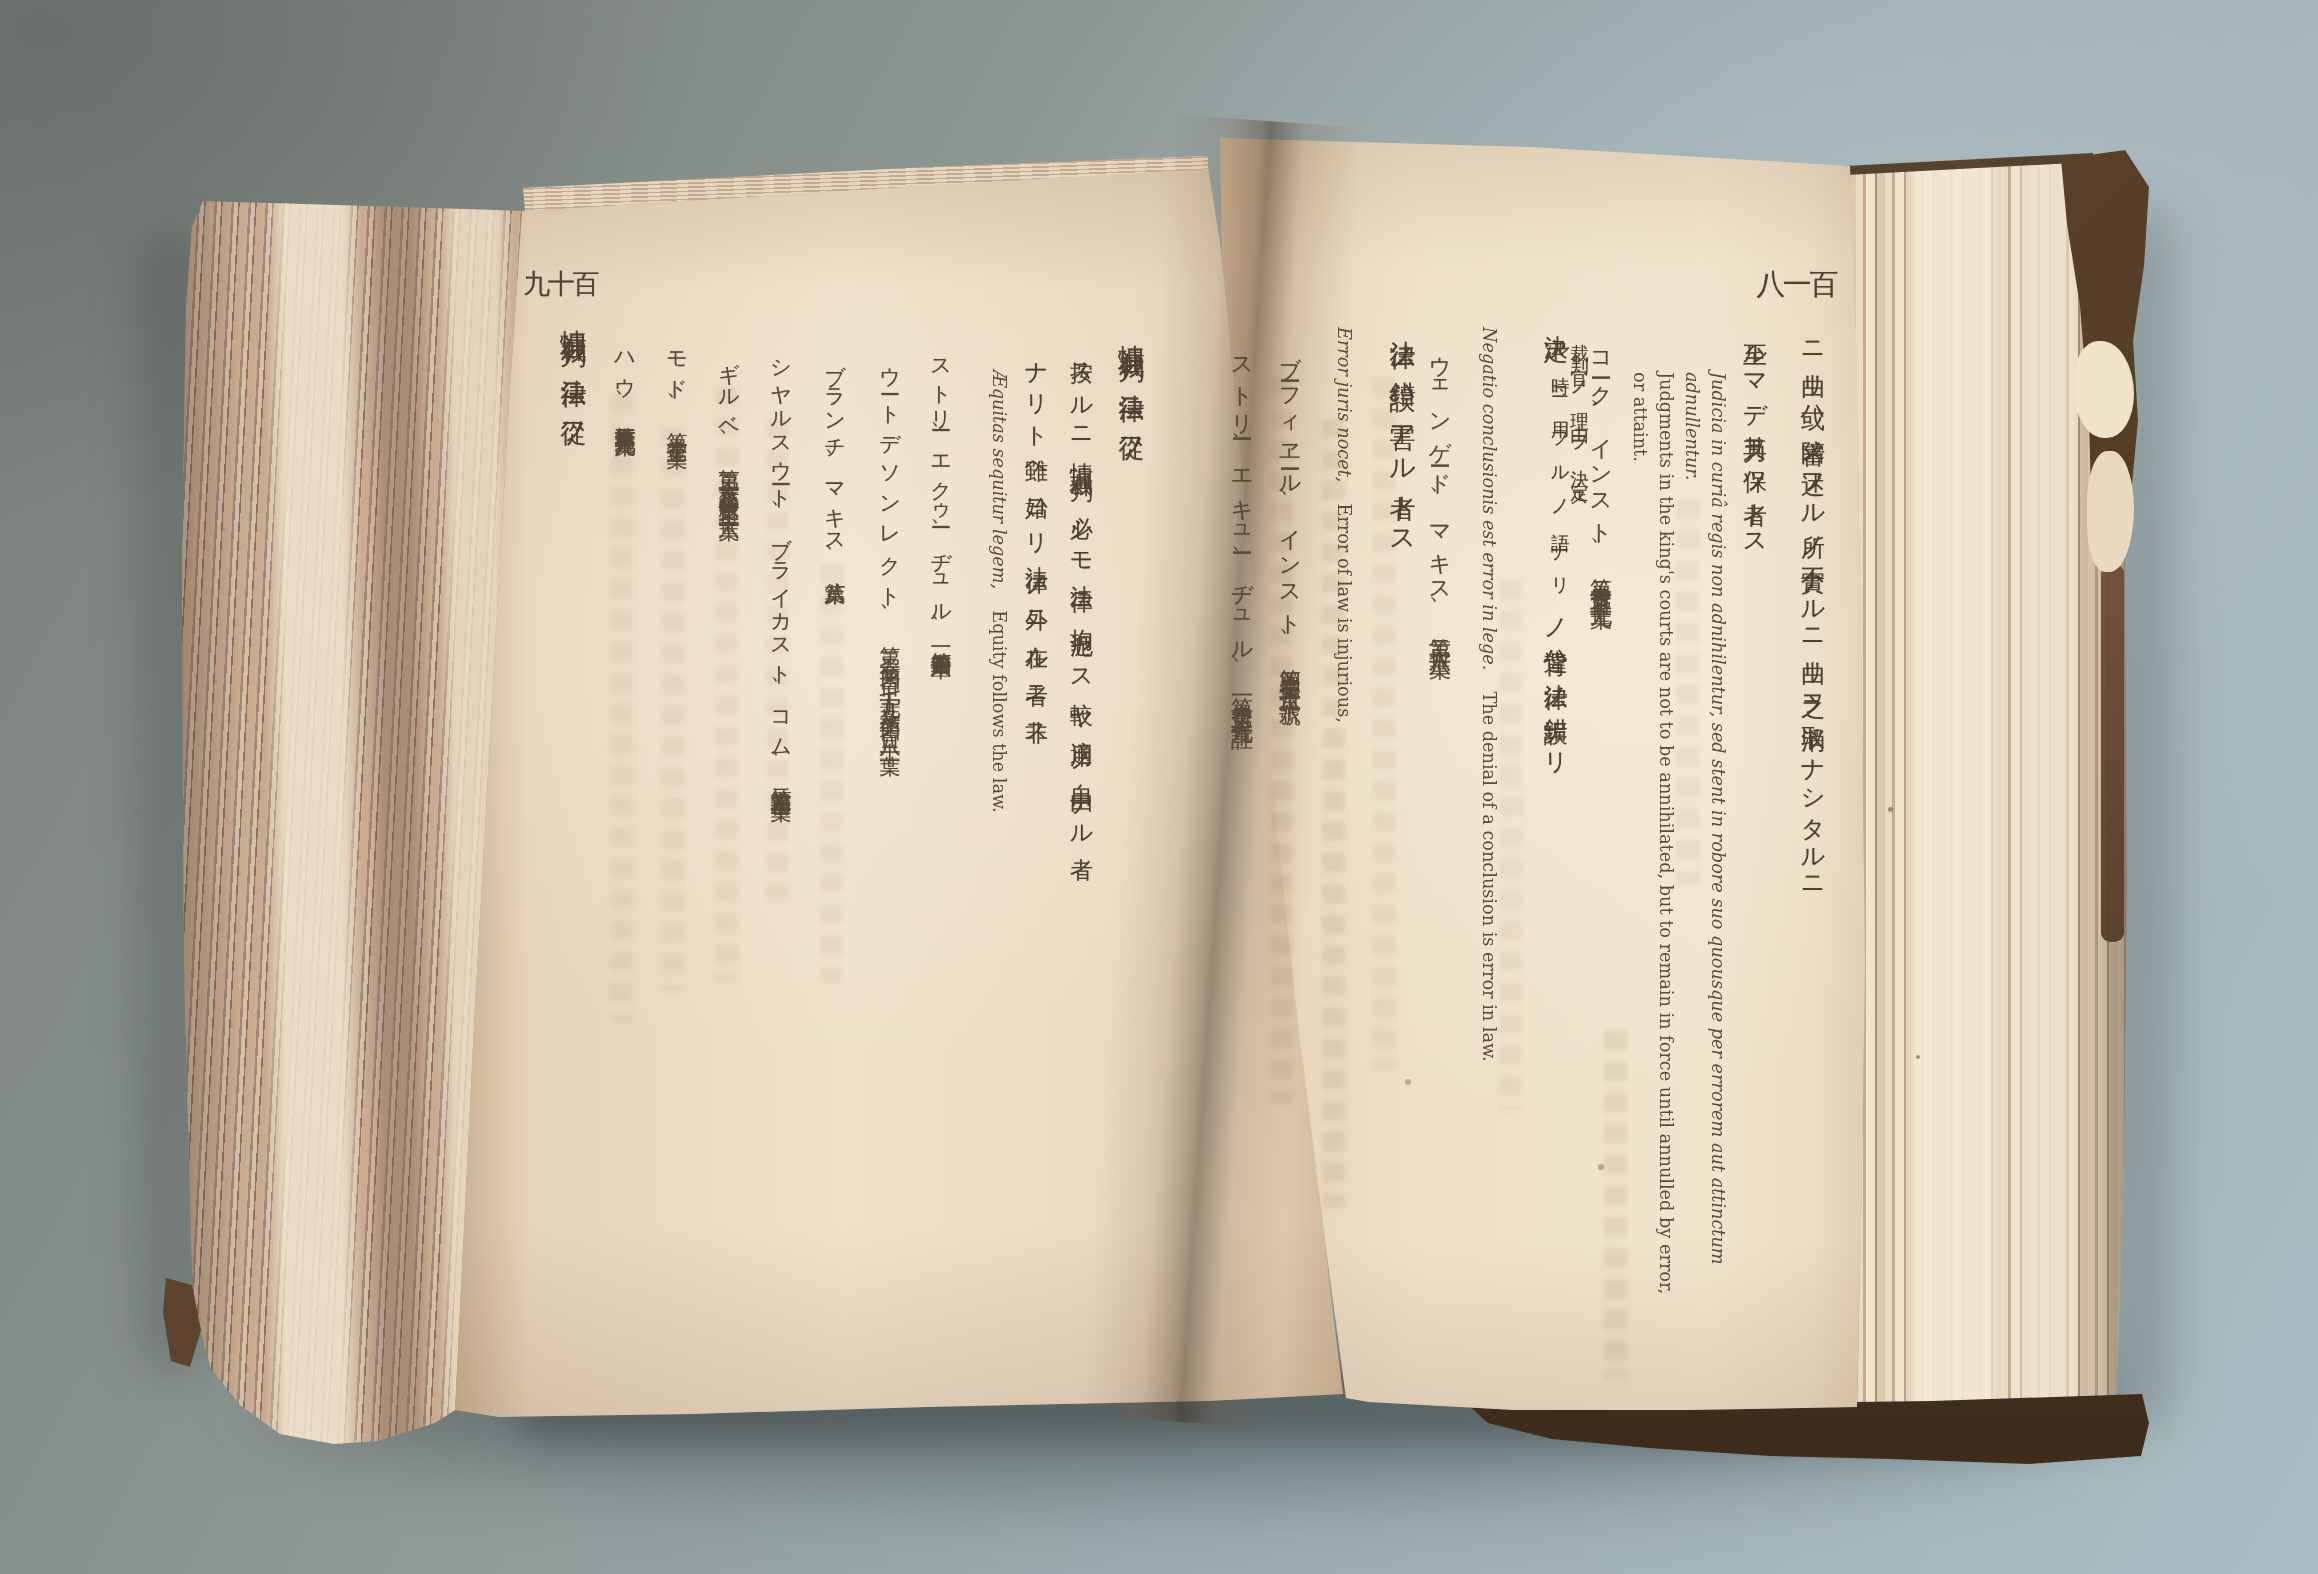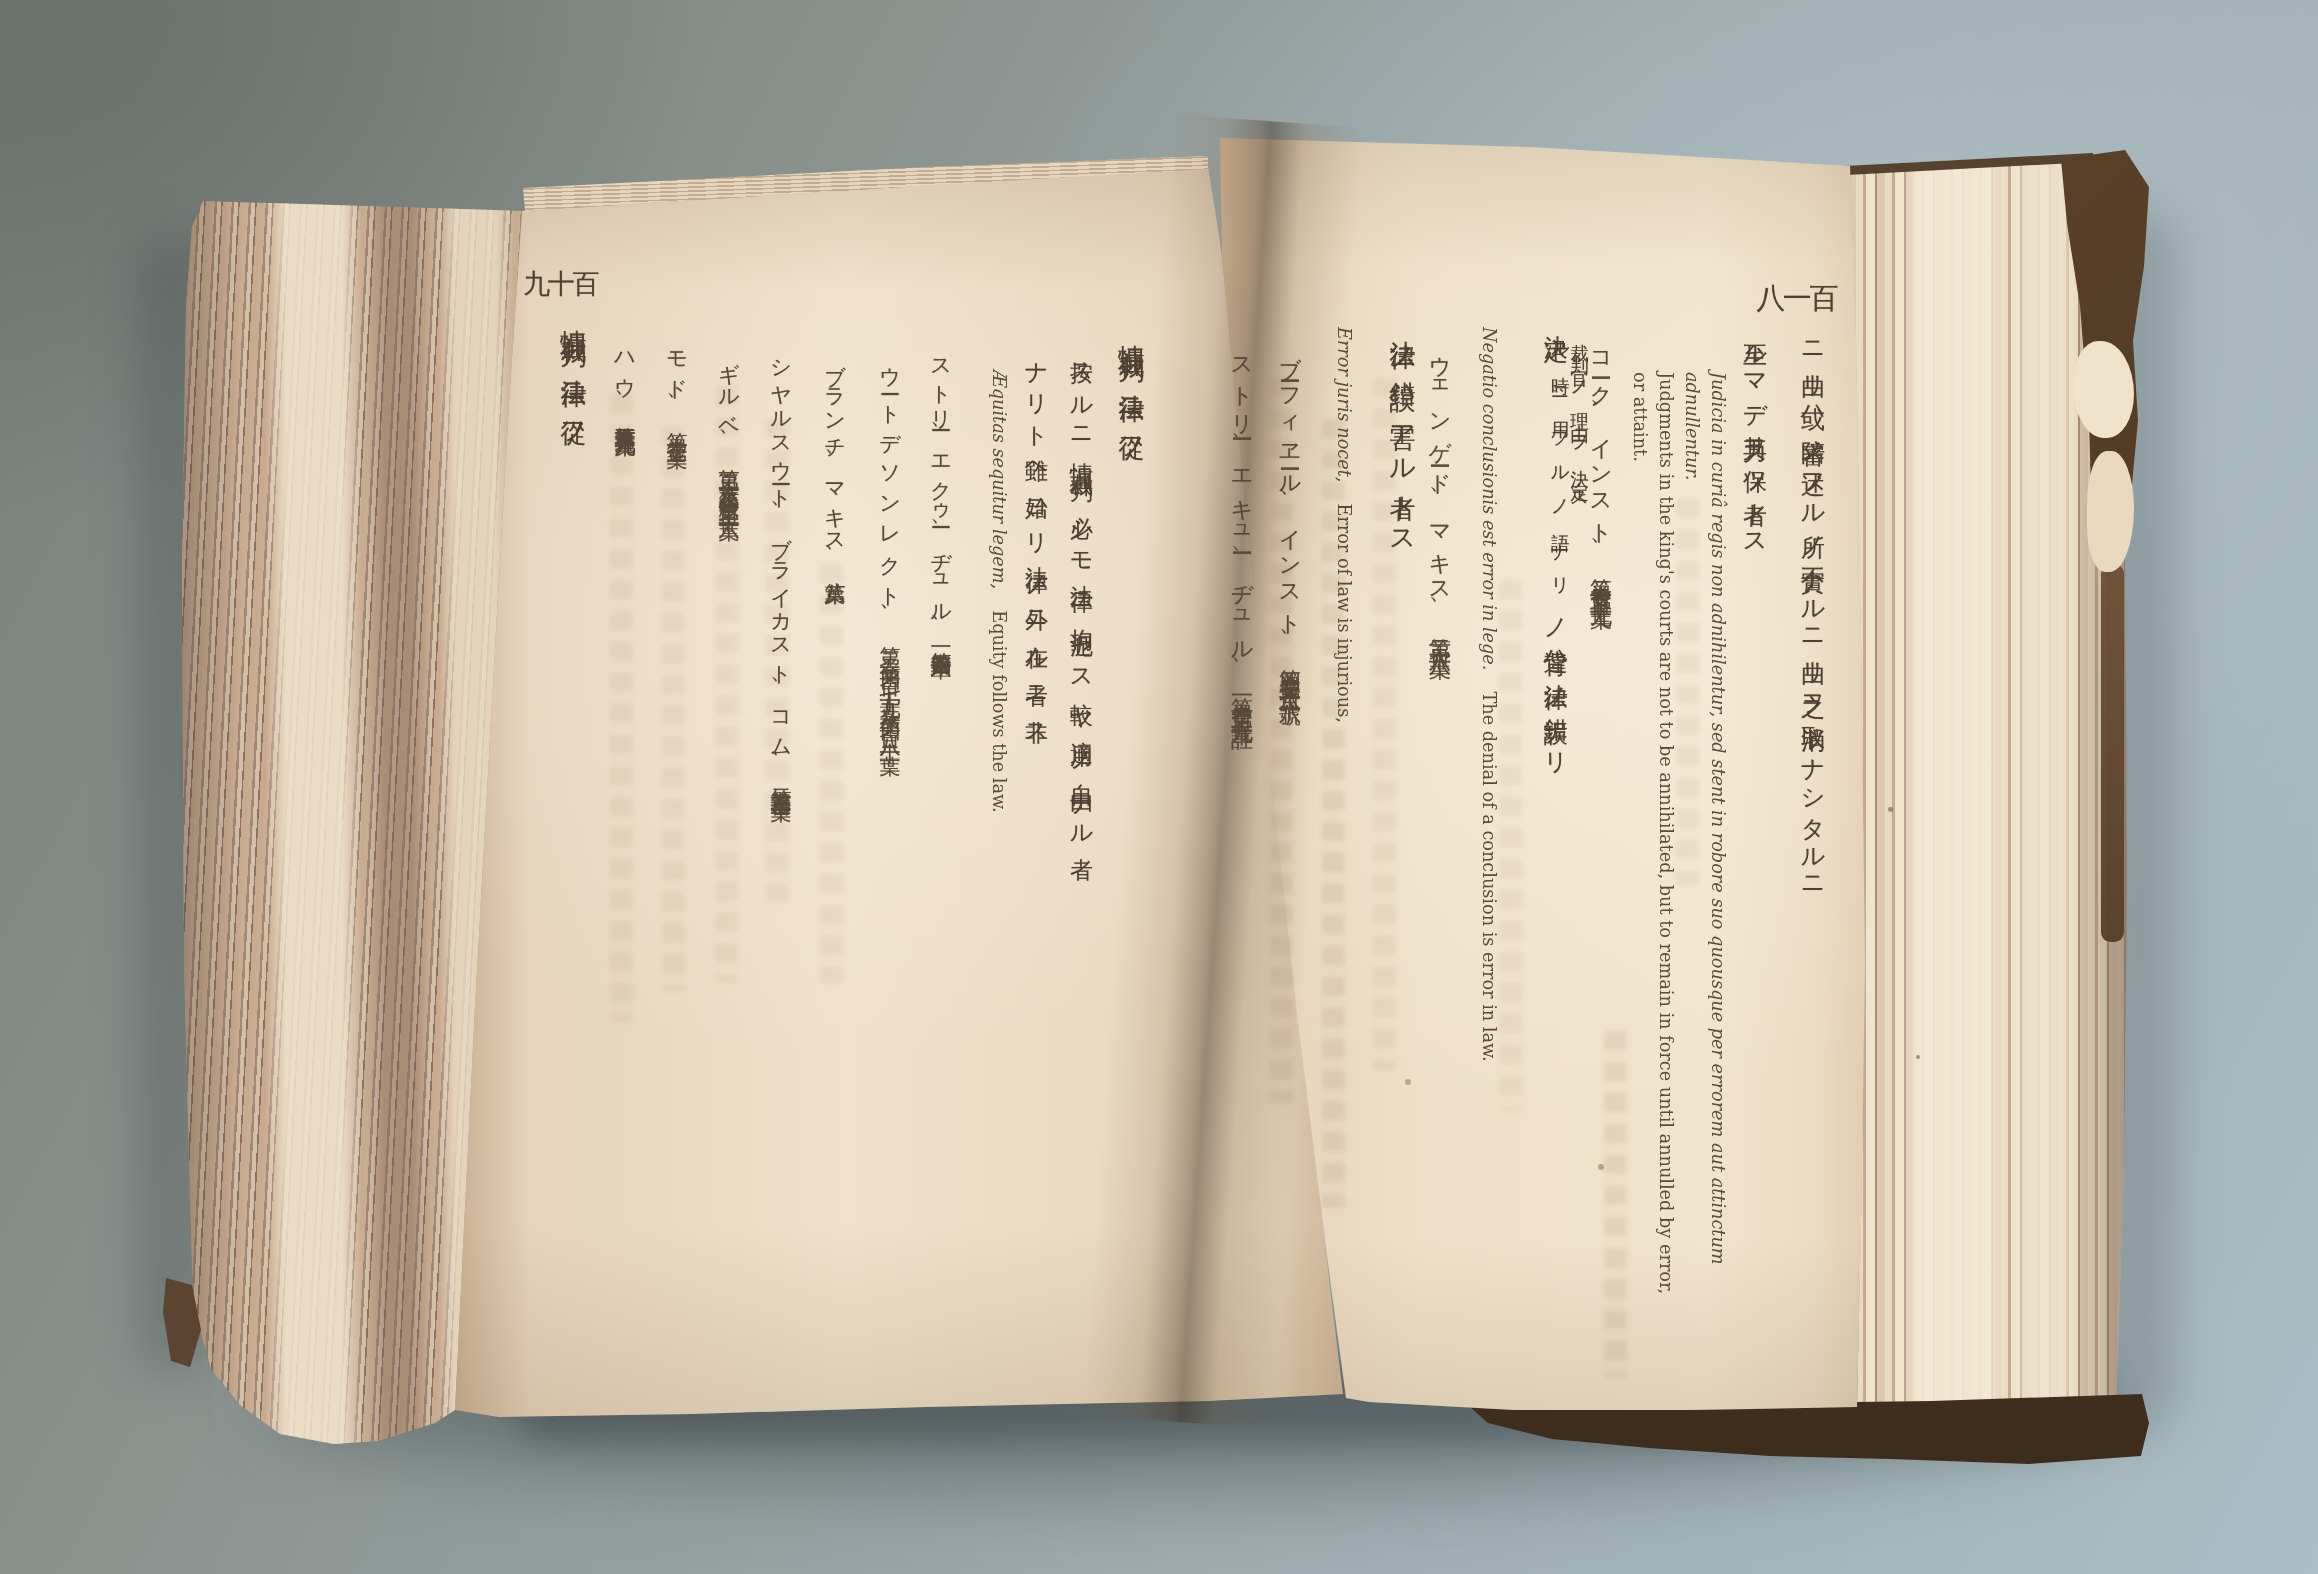--- a/index.html
+++ b/index.html
@@ -119,21 +119,21 @@
   <div class="ghost weak" style="left:1373px;top:378px;height:692px;"></div>
   <div class="ghost weak" style="left:1499px;top:580px;height:531px;"></div>
   <div class="ghost" style="left:1604px;top:1031px;height:346px;"></div>
   <div class="ghost weak" style="left:1676px;top:499px;height:386px;"></div>
   <div class="ghost weak" style="left:610px;top:394px;height:628px;"></div>
   <div class="ghost weak" style="left:662px;top:427px;height:564px;"></div>
   <div class="ghost weak" style="left:715px;top:386px;height:596px;"></div>
   <div class="ghost weak" style="left:766px;top:419px;height:483px;"></div>
   <div class="ghost weak" style="left:820px;top:564px;height:419px;"></div>
 
-  <div class="pagenum" style="left:1731px;top:279px;width:105px;">百一八</div>
+  <div class="pagenum" style="left:1731px;top:265px;width:105px;">百一八</div>
 
   <div class="vcol maxim" style="left:1801px;top:326px;height:1071px;">ニ由リ或ハ陪審ノ述フル所ノ不實ナルニ由リ之ヲ取消トナシタルニ</div>
 
   <div class="vcol maxim" style="left:1743px;top:326px;height:1071px;">至ルマデ其力ヲ保ツ者トス</div>
 
   <div class="latin-block" style="left:1650px;top:372px;width:81px;height:1006px;">
     <span class="lline lat">Judicia in curiâ regis non adnihilentur, sed stent in robore suo quousque per errorem aut attinctum adnullentur.</span>
     <span class="lline eng">Judgments in the king's courts are not to be annihilated, but to remain in force until annulled by error,</span>
     <span class="lline eng">or attaint.</span>
   </div>

